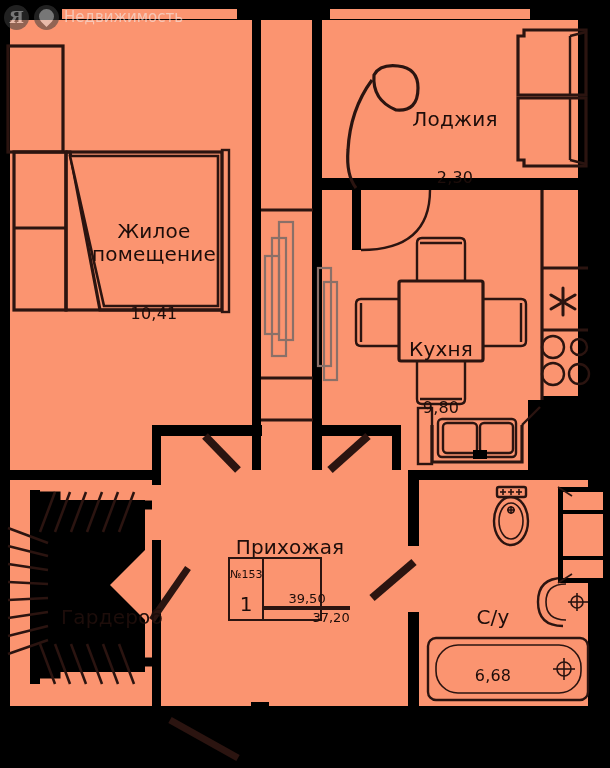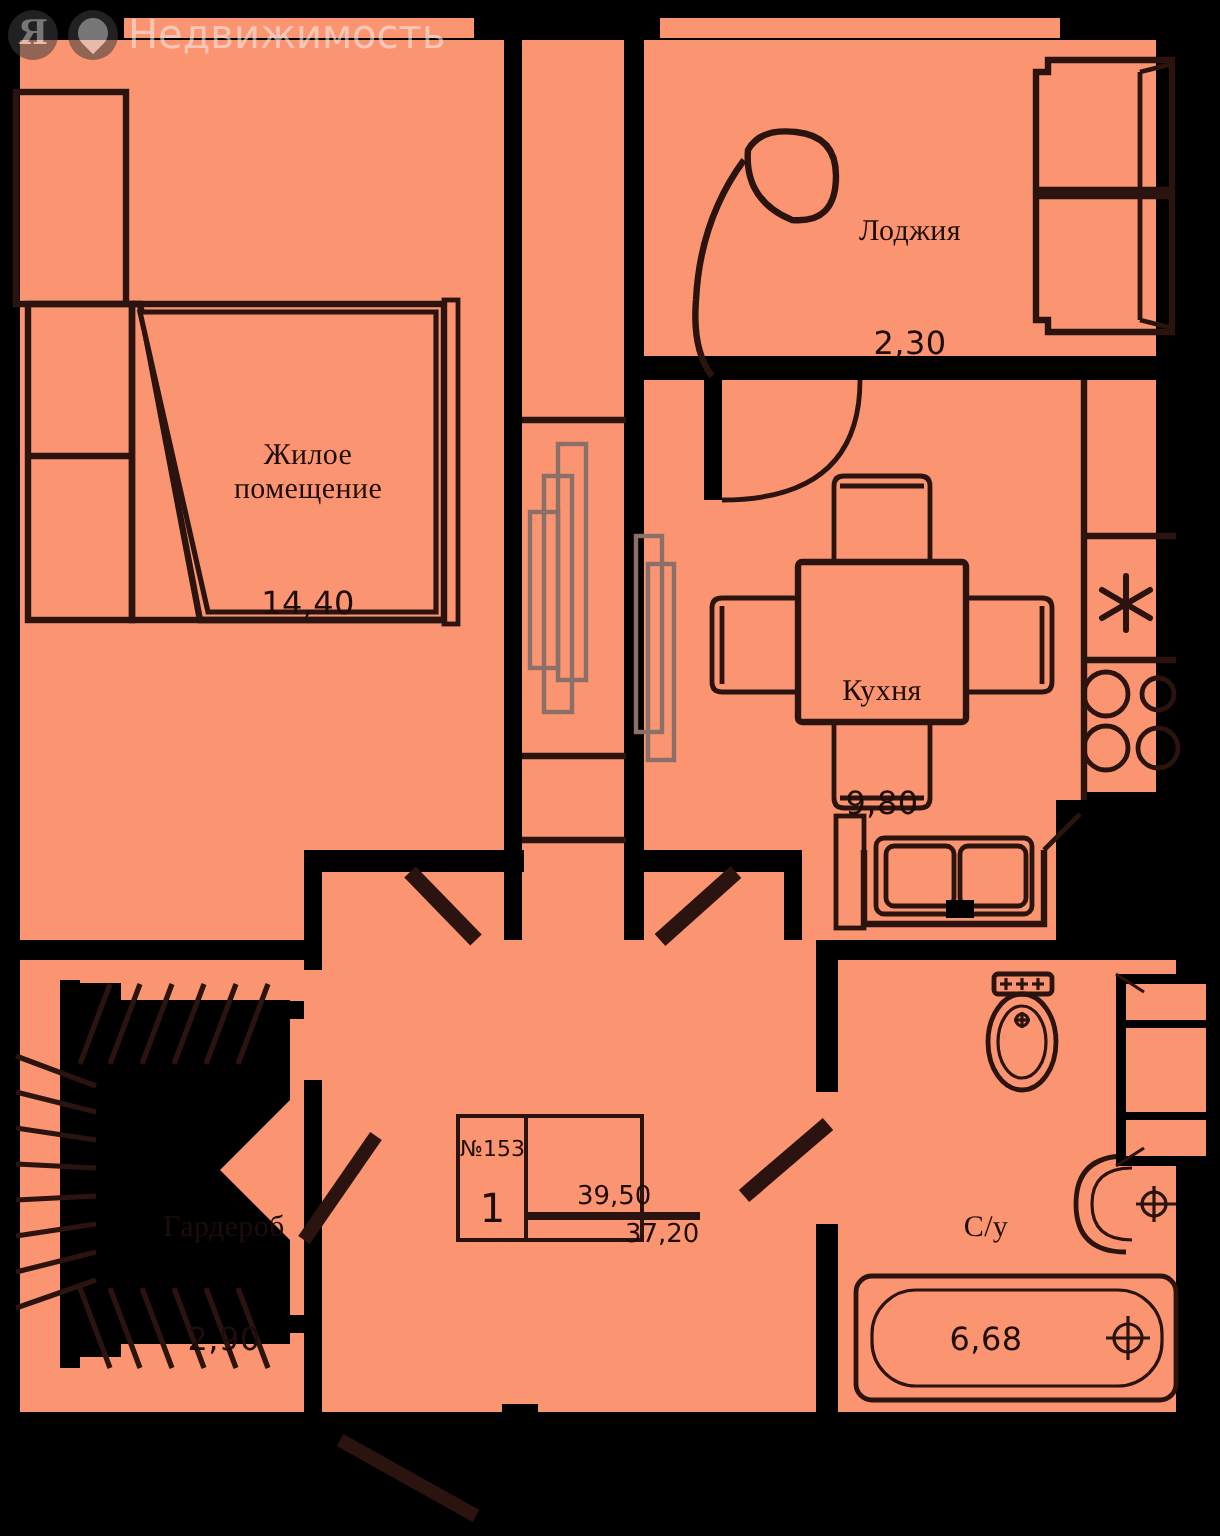--- a/index.html
+++ b/index.html
@@ -14,21 +14,21 @@
   .wall{position:absolute;background:#000000;}
   .label{
     position:absolute;
     color:#1d0d0a;
     font-family:"DejaVu Sans", sans-serif;
     text-align:center;
     line-height:1.18;
     white-space:pre;
     letter-spacing:0.2px;
   }
-  .rm-name{font-size:15px;font-family:Liberation Serif, serif;}
+  .rm-name{font-size:20px;}
   .rm-area{font-size:16px;}
   svg.ov{position:absolute;left:0;top:0;width:610px;height:768px;overflow:visible;}
   .st{fill:none;stroke:#2b1410;stroke-width:2.4;}
   .st3{fill:none;stroke:#2b1410;stroke-width:3.2;}
   .stw{fill:none;stroke:#2b1410;stroke-width:1.6;}
   .stthin{fill:none;stroke:#8a7068;stroke-width:2.2;}
   .blk{fill:#000000;}
   .pk{fill:#fb9470;}
   
   #wm{
@@ -47,21 +47,21 @@
   #wm .yp{
     width:25px;height:25px;border-radius:50%;
     background:#3d3d3d;position:relative;
   }
   #wm .yp:after{
     content:"";position:absolute;left:5px;top:4px;
     width:15px;height:15px;border-radius:50% 50% 50% 0;
     background:#d9d9d9;transform:rotate(-45deg);
   }
   #wm .wtxt{
-    font-size:20px;color:#f2f2f2;
+    font-size:15px;color:#f2f2f2;
     font-family:"DejaVu Sans", sans-serif;
     mix-blend-mode:screen;
   }
   
   #infotable{
     position:absolute;
     border:2.5px solid #2b1410;
     background:#fb9470;
     box-sizing:border-box;
     display:flex;
@@ -329,37 +329,40 @@
     </g>
 
     <g>
       <rect class="blk" x="392" y="425" width="9" height="45"></rect>
     </g>
   </svg>
 
   <div class="label" style="left:74px;top:182px;width:160px;">
     <div class="rm-name">Жилое
 помещение</div>
-    <div class="rm-area">14,40</div>
+    <div class="rm-area">10,41</div>
   </div>
 
   <div class="label" style="left:400px;top:70px;width:110px;">
     <div class="rm-name">Лоджия</div>
     <div class="rm-area">2,30</div>
   </div>
 
   <div class="label" style="left:386px;top:300px;width:110px;text-align:center;">
     <div class="rm-name">Кухня</div>
     <div class="rm-area">9,80</div>
   </div>
 
+  <div class="label" style="left:215px;top:498px;width:150px;">
+    <div class="rm-name">Прихожая</div>
+    <div class="rm-area">6,30</div>
+  </div>
 
   <div class="label" style="left:57px;top:568px;width:110px;">
     <div class="rm-name">Гардероб</div>
-    <div class="rm-area">2,90</div>
   </div>
 
   <div class="label" style="left:443px;top:568px;width:100px;">
     <div class="rm-name">С/у</div>
     <div class="rm-area">6,68</div>
   </div>
 
   <div id="infotable" style="left:228px;top:557px;width:94px;height:64px;">
     <div class="lcol">
       <div class="cell">№153</div>

